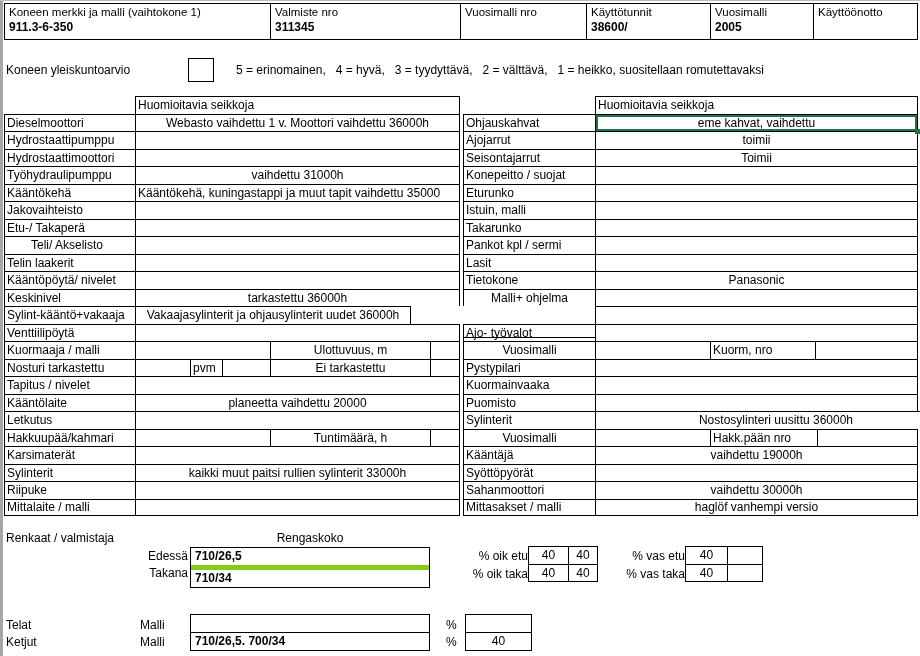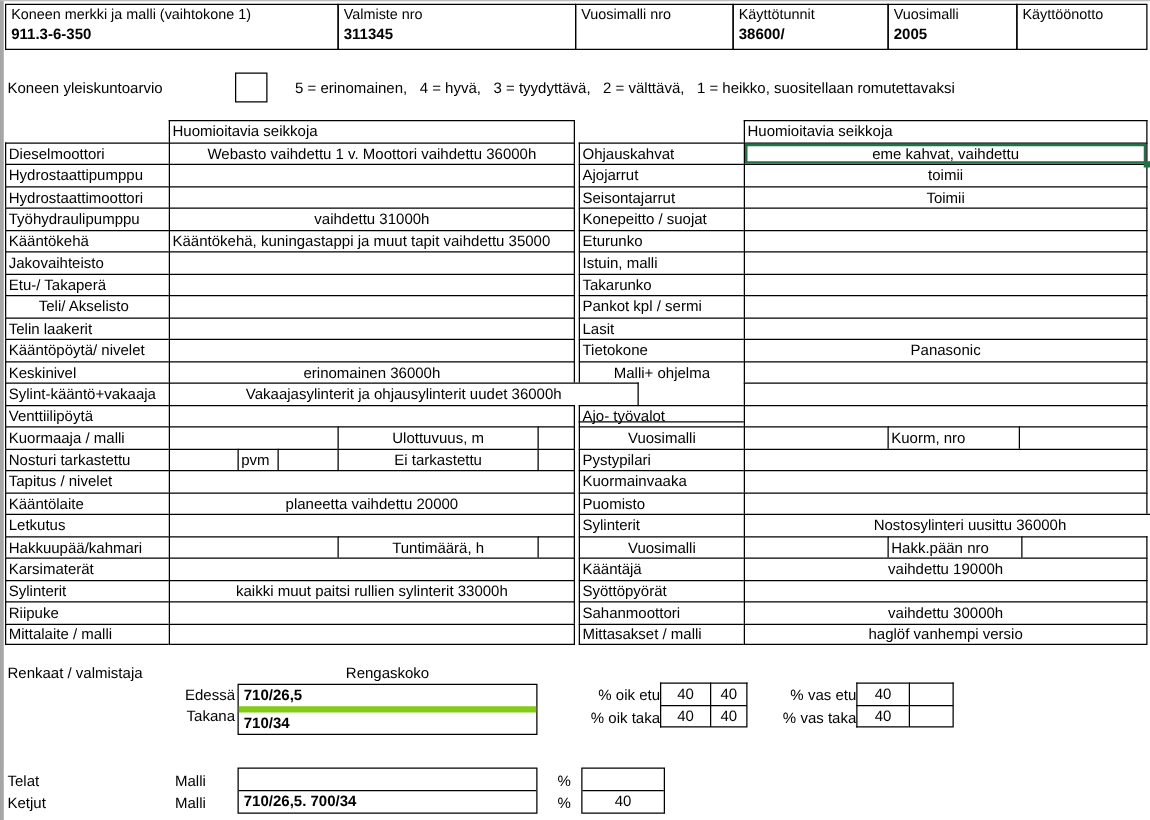--- a/index.html
+++ b/index.html
@@ -136,25 +136,25 @@
     <div class="trow">
       <div class="cell al" style="width: 131px;">Telin laakerit</div>
       <div class="cell ac" style="width: 325px;"></div>
     </div>
     <div class="trow">
       <div class="cell al" style="width: 131px;">Kääntöpöytä/ nivelet</div>
       <div class="cell ac" style="width: 325px;"></div>
     </div>
     <div class="trow">
       <div class="cell al" style="width: 131px;">Keskinivel</div>
-      <div class="cell ac" style="width: 325px;">erinomainen 36000h</div>
+      <div class="cell ac" style="width: 325px;">tarkastettu 36000h</div>
     </div>
     <div class="trow">
       <div class="cell al" style="width: 131px;">Sylint-kääntö+vakaaja</div>
-      <div class="cell ac" style="width: 376px;">Vakaajasylinterit ja ohjausylinterit uudet 36000h</div>
+      <div class="cell ac" style="width: 276px;">Vakaajasylinterit ja ohjausylinterit uudet 36000h</div>
     </div>
     <div class="trow">
       <div class="cell al" style="width: 131px;">Venttiilipöytä</div>
       <div class="cell ac" style="width: 325px;"></div>
     </div>
     <div class="trow">
       <div class="cell al" style="width: 131px;">Kuormaaja / malli</div>
       <div class="cell ac" style="width: 135px;"></div>
       <div class="cell ac" style="width: 160px;">Ulottuvuus, m</div>
       <div class="cell ac" style="width: 30px;"></div>

